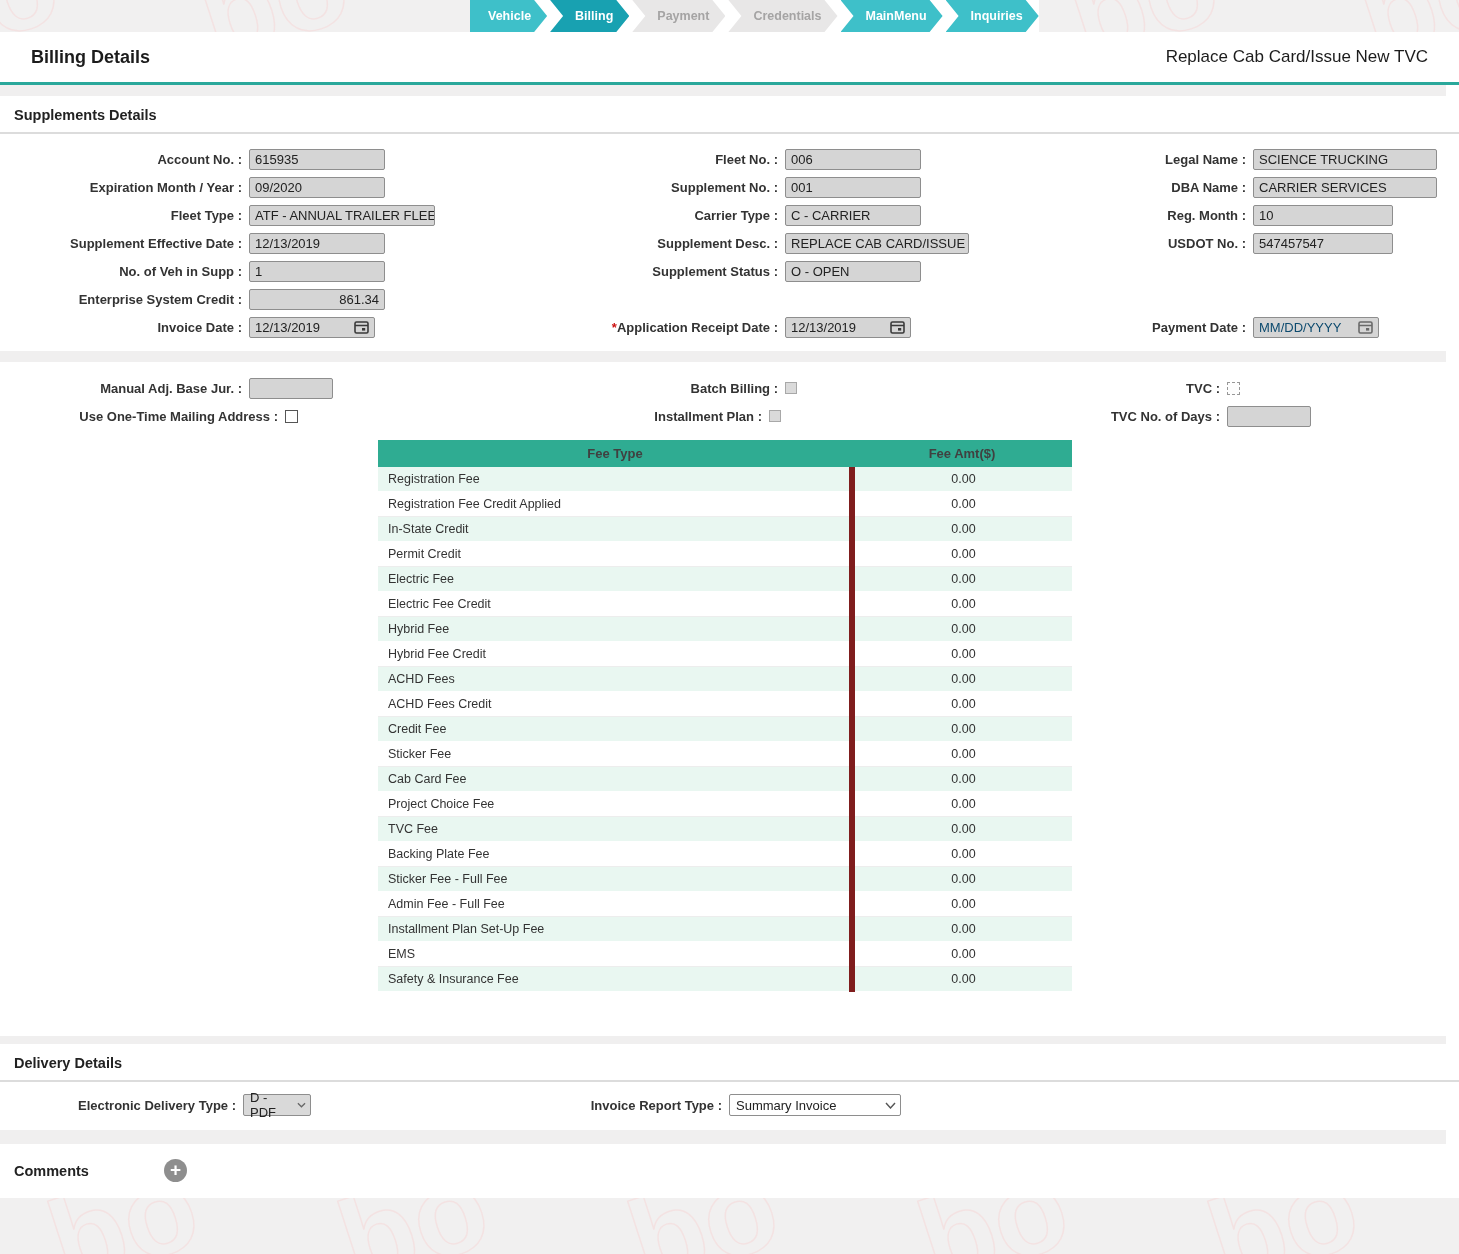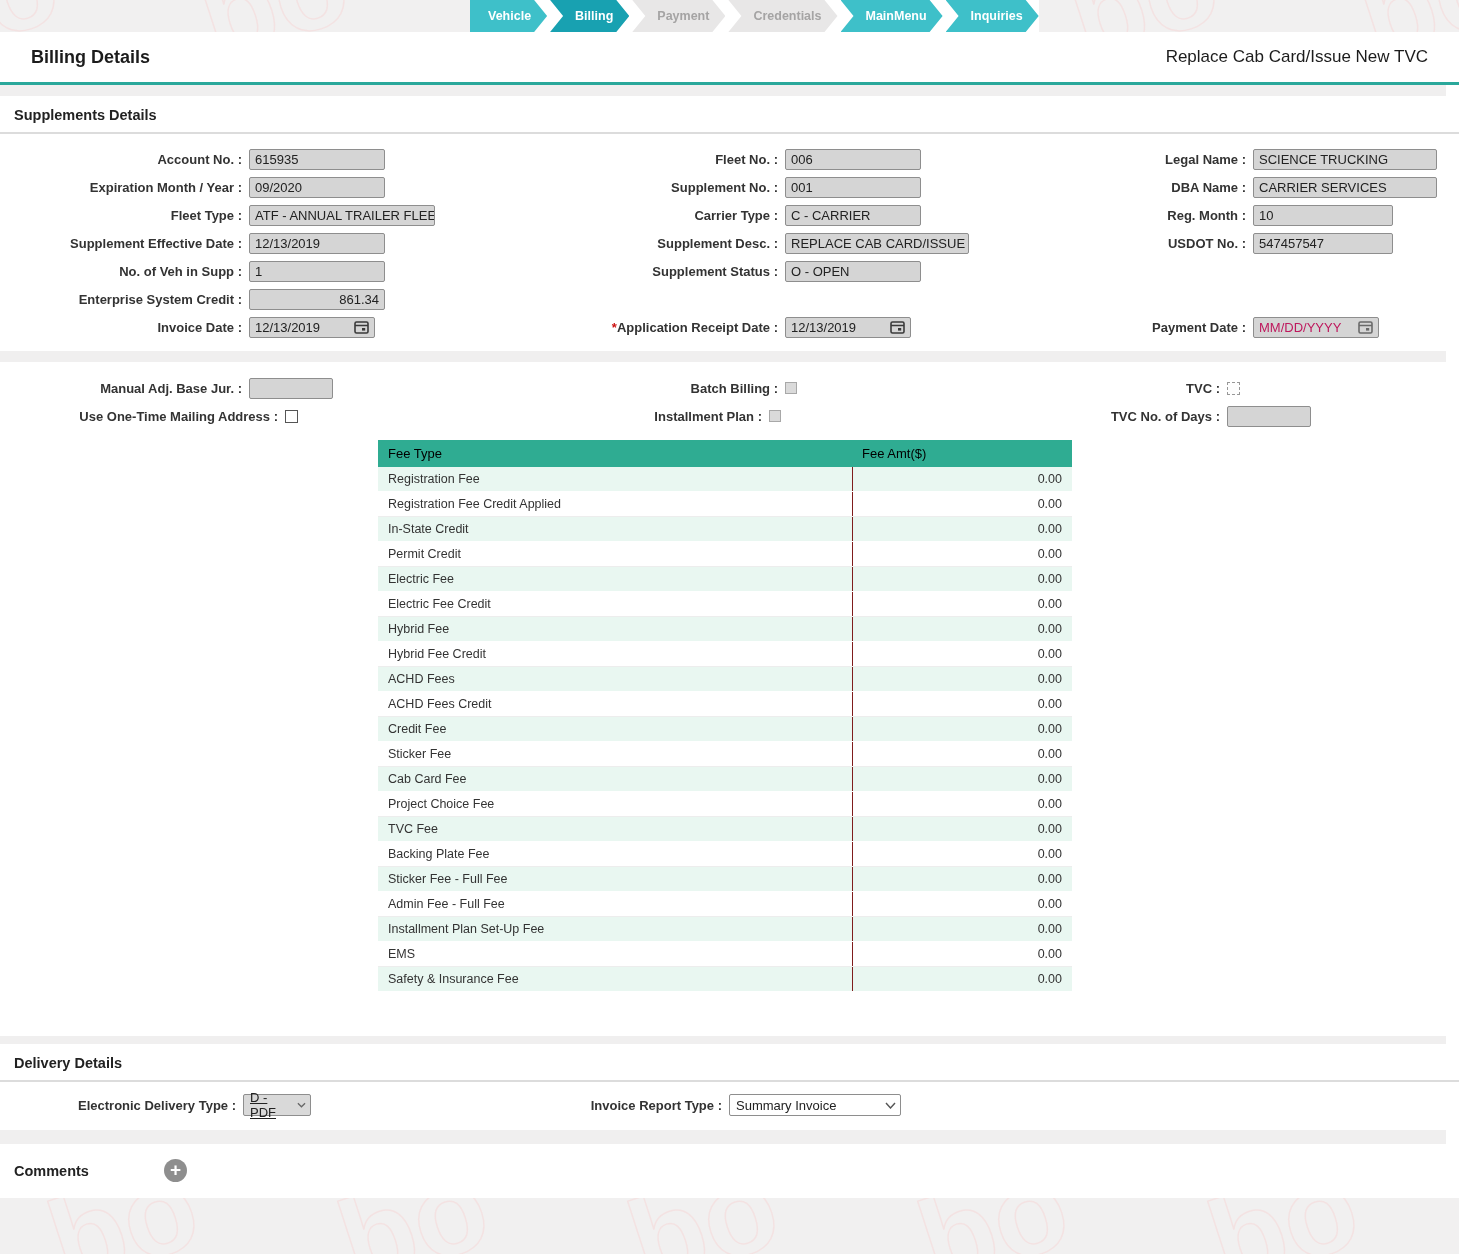--- a/index.html
+++ b/index.html
@@ -48,42 +48,42 @@
   .c2 .flabel { width:278px; }
   .c3 .flabel { width:226px; }
   .req { color:#cc1111; font-weight:bold; }
   .inp { background:#d5d5d5; border:1px solid #8e8e8e; border-radius:2px; height:21px;
     display:flex; align-items:center; padding:0 5px; font-size:13px; color:#222;
     margin-left:7px; white-space:nowrap; overflow:hidden; }
   .w136 { width:136px; } .w186 { width:186px; } .w184 { width:184px; }
   .w140 { width:140px; } .w84 { width:84px; }
   .inp.right { justify-content:flex-end; }
   .inp.date { width:126px; justify-content:space-between; }
-  .inp .ph { color:#be185d; }
+  .inp .ph { color:#0c4a6e; }
   .cal { flex:0 0 auto; margin-left:6px; display:flex; }
 
   .cb { width:12px; height:12px; background:#dadada; border:1px solid #a8a8a8; margin-left:7px; }
   .cb.enabled { width:13px; height:13px; background:#fff; border:1px solid #555; }
   .cb.dashed { width:13px; height:13px; background:#fdfdfd; border:1px dashed #979797; }
 
   
   #feeTableWrap { padding:4px 0 44px; background:#fff; }
   table.fee { margin-left:378px; width:694px; border-collapse:collapse; }
-  table.fee th { background:#2fac92; color:#000000; font-size:13px; font-weight:normal;
-    text-align:left; padding:6px 10px; }
+  table.fee th { background:#2fac92; color:#404040; font-size:13px; font-weight:bold;
+    text-align:center; padding:6px 10px; }
   table.fee th.amt { width:220px; }
   table.fee td { font-size:12.5px; color:#333; padding:5px 10px; border-bottom:1px solid #ededed; background:#fff; }
   table.fee tr.alt td { background:#e9f7f1; border-bottom:1px solid #fff; }
-  table.fee td.amt { text-align:right; border-left:1px solid #7f1d1d; }
+  table.fee td.amt { text-align:center; border-left:6px solid #7f1d1d; }
 
   
   .sel { display:inline-flex; align-items:center; justify-content:space-between;
     border:1px solid #8e8e8e; border-radius:2px; height:22px; font-size:13px; color:#222;
     padding:0 4px 0 6px; margin-left:7px; }
-  .sel.disabled { background:#d9d9d9; width:68px;text-decoration:underline; }
+  .sel.disabled { background:#d9d9d9; width:68px; }
   .sel.enabled { background:#fff; width:172px; }
   .sel svg { margin-left:5px; }
   #deliveryRow { display:flex; align-items:center; padding:12px 0 14px; background:#fff; }
 
   
   #comments { display:flex; align-items:center; padding:15px 14px 16px; background:#fff; }
   #commentsTitle { font-size:14.5px; font-weight:bold; color:#222; }
   #addComment { width:23px; height:23px; border-radius:50%; background:#8e8e8e; color:#fff;
     font-size:19px; font-weight:bold; display:flex; align-items:center; justify-content:center;
     margin-left:75px; cursor:pointer; line-height:1; padding-bottom:2px; }

